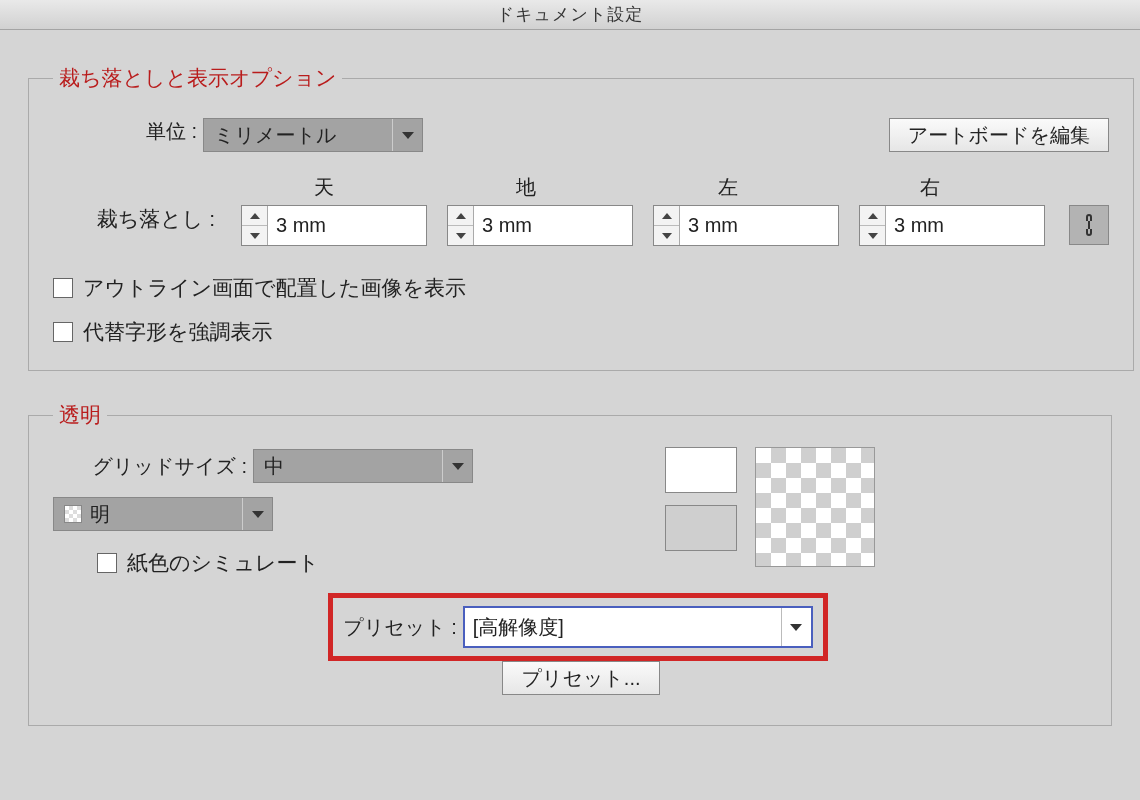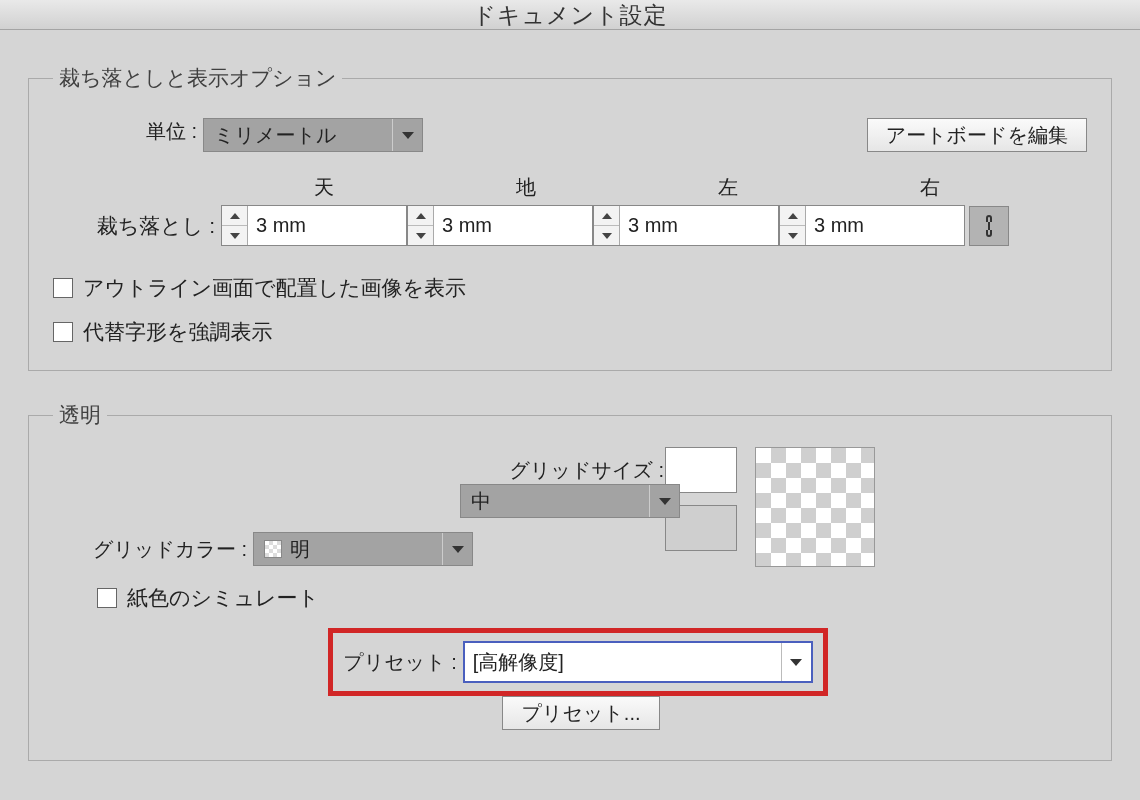--- a/index.html
+++ b/index.html
@@ -11,39 +11,39 @@
     overflow: hidden;
     font-size: 20px;
     color: #222;
   }
   .titlebar {
     height: 30px;
     background: linear-gradient(#e9e9e9, #d1d1d1);
     border-bottom: 1px solid #a4a4a4;
     text-align: center;
     line-height: 30px;
-    font-size: 23px;
+    font-size: 17px;
     color: #333;
     letter-spacing: 1px;
   }
   .content {
     padding: 34px 28px 0 28px;
   }
   fieldset.group {
     border: 1px solid #aaa;
     background: #d5d5d5;
     padding: 20px 24px 24px 24px;
     margin-bottom: 30px;
     position: relative;
   }
   fieldset.group > legend {
     padding: 0 6px;
     font-size: 21px;
     background: #d5d5d5;
-    color: #404040;
+    color: #b91c1c;
   }
   .row {
     display: flex;
     align-items: center;
     margin: 6px 0;
   }
   .label-right {
     text-align: right;
     padding-right: 6px;
     white-space: nowrap;
@@ -91,22 +91,22 @@
     margin-left: 170px;
     gap: 0;
   }
   .bleed-heads div {
     width: 202px;
     text-align: center;
     font-size: 20px;
   }
   .bleed-inputs {
     display: flex;
-    align-items: center;
     margin-top: 4px;
+    gap: 20px;
   }
   .bleed-label {
     width: 168px;
     text-align: right;
     padding-right: 6px;
     font-size: 21px;
   }
   .stepper {
     display: flex;
     align-items: stretch;
@@ -315,32 +315,31 @@
     <legend>透明</legend>
 
     <div class="color-boxes">
       <div class="swatches">
         <div class="sw"></div>
         <div class="sw gray"></div>
       </div>
       <div class="checker"></div>
     </div>
 
-    <div class="row" style="margin-top:8px;flex-direction:column;">
+    <div class="row" style="margin-top:0;">
       <span class="label-right" style="width:200px;">グリッドサイズ :</span>
       <div class="dropdown" style="width:220px;">
         <span class="dd-text">中</span>
         <span class="dd-arrow-box">
             <span class="dd-arrow"></span>
           </span>
       </div>
     </div>
 
     <div class="row" style="margin-top:14px;">
-      <span class="label-right" style="width:200px;">グリッドカラー :</span>
       <div class="dropdown" style="width:220px;">
         <span class="grid-swatch"></span>
         <span class="dd-text">明</span>
         <span class="dd-arrow-box">
             <span class="dd-arrow"></span>
           </span>
       </div>
     </div>
 
     <div class="checkbox-row" style="margin-top:18px;padding-left:44px;">

